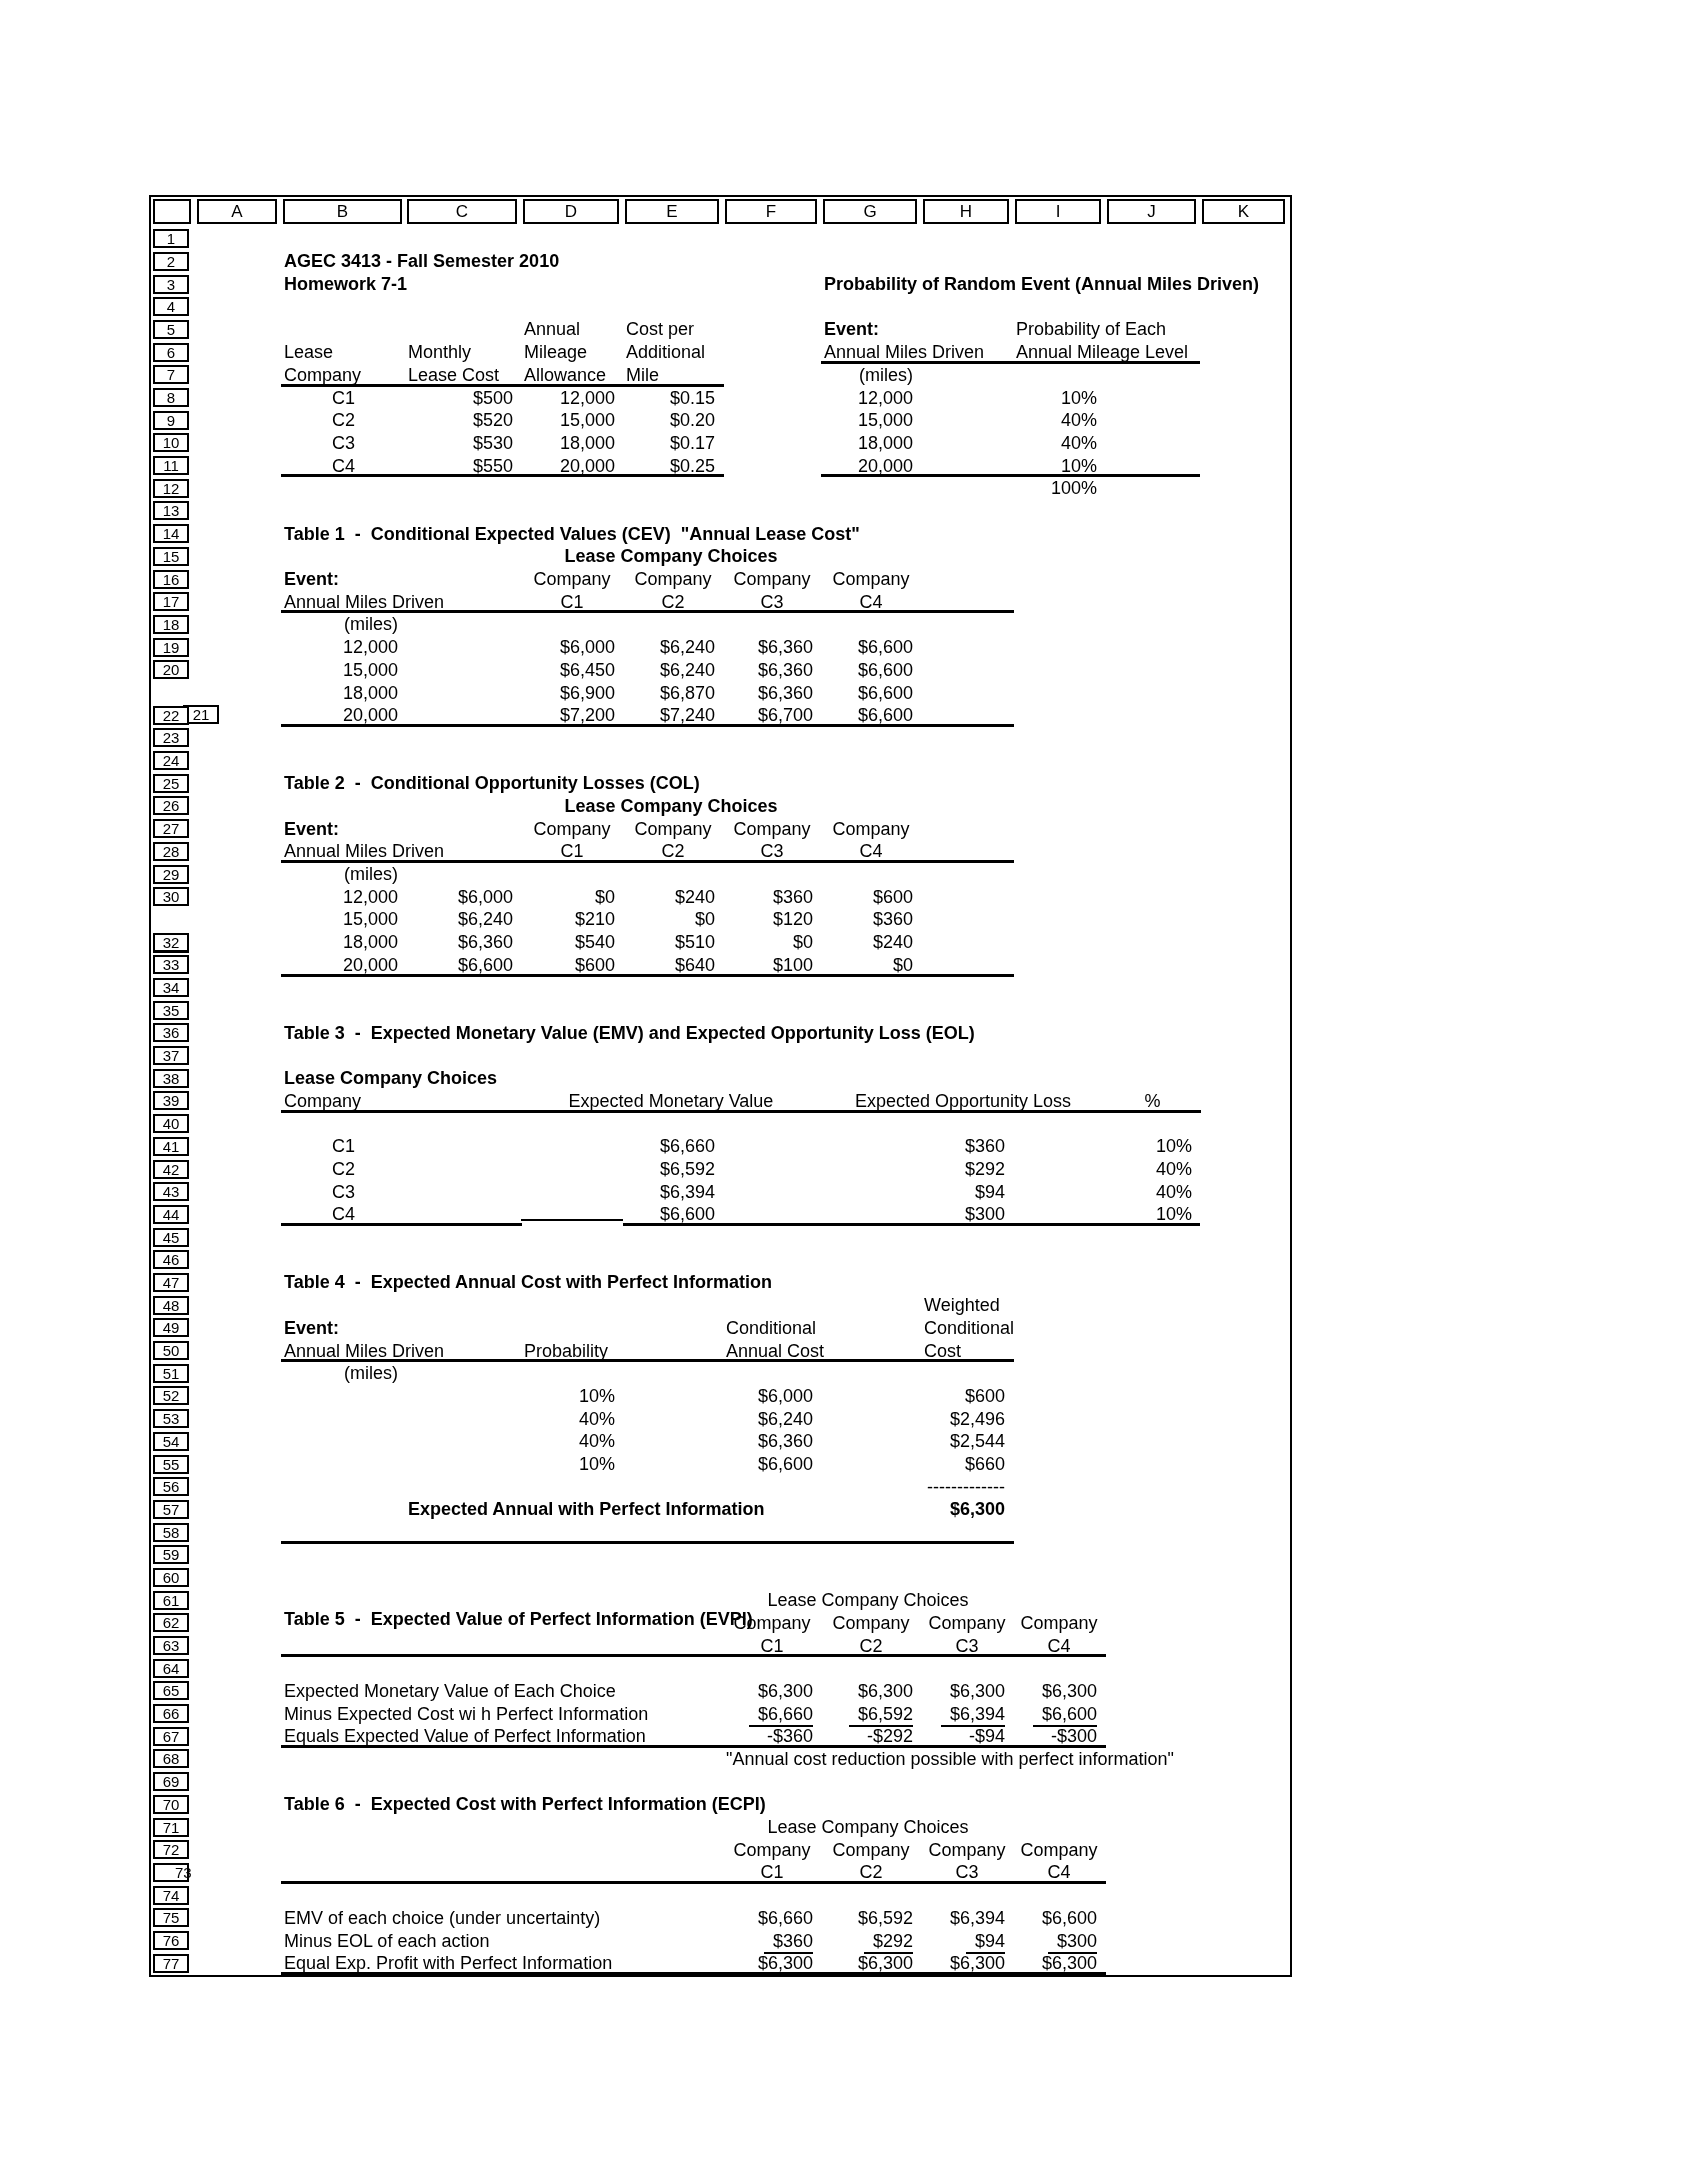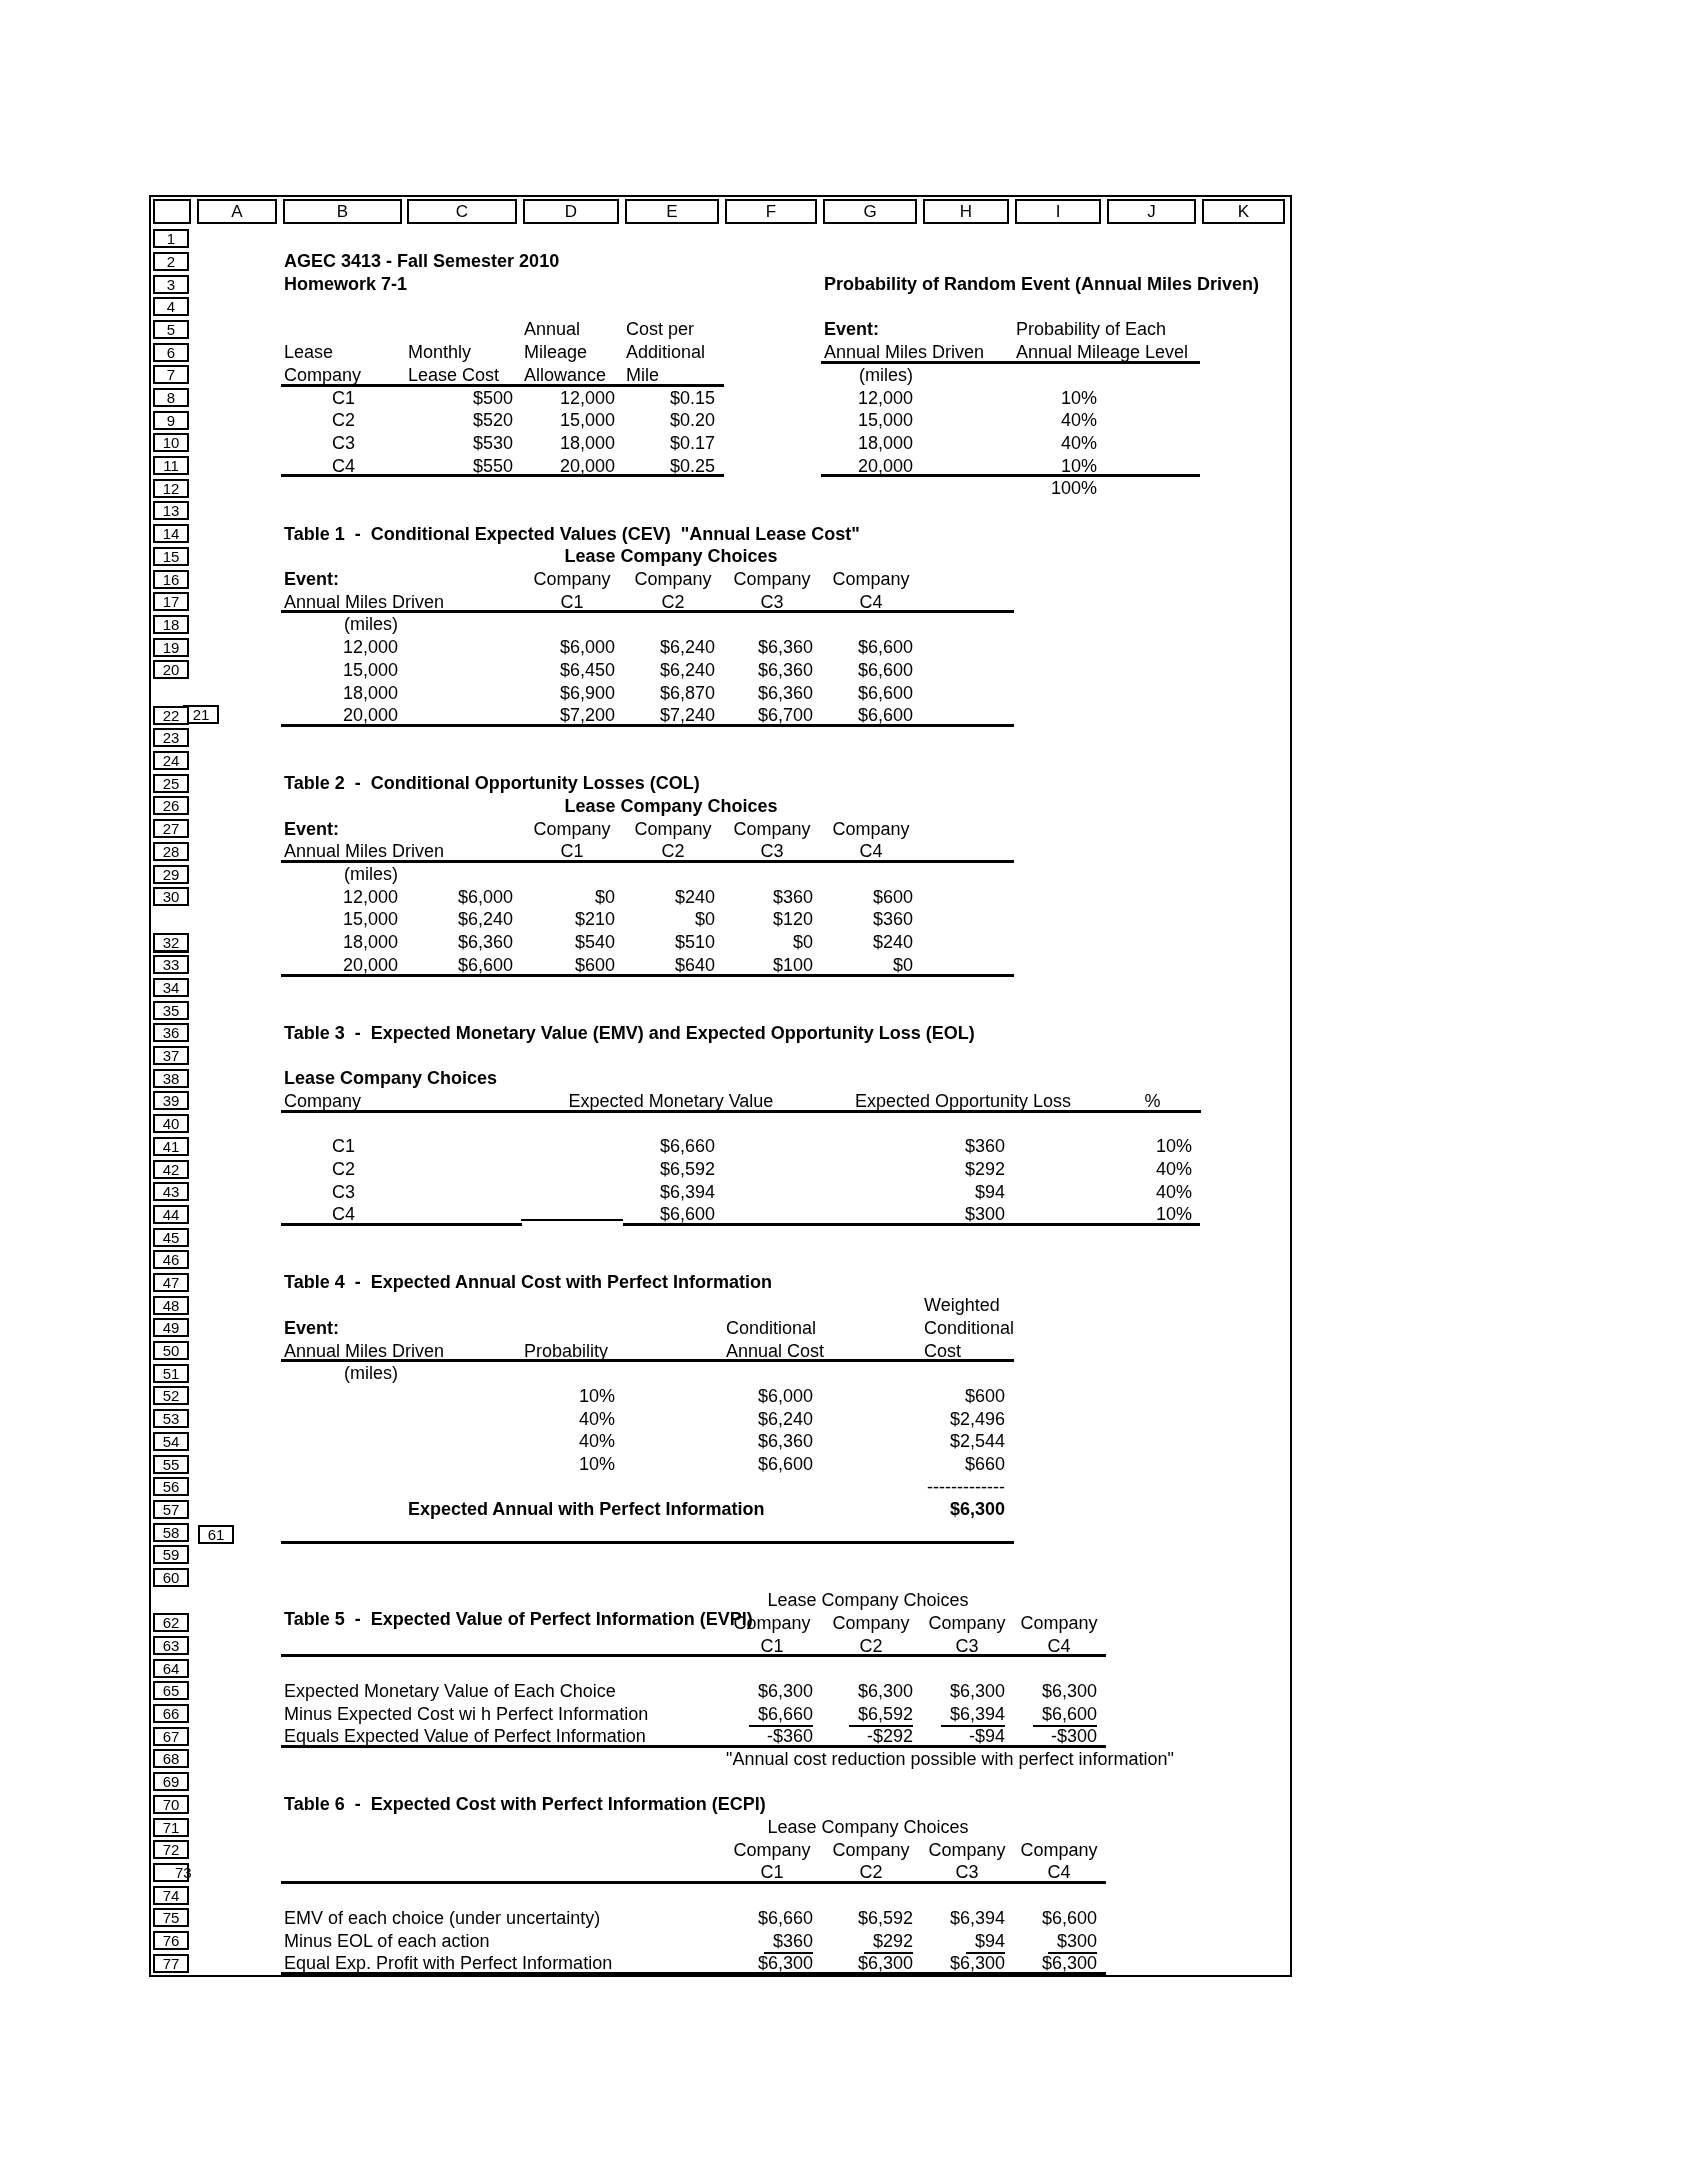--- a/index.html
+++ b/index.html
@@ -93,21 +93,21 @@
         <div class="rowbox" style="left: 2px; top: 1167px; width: 36px; height: 19px; line-height: 15.8px;">51</div>
         <div class="rowbox" style="left: 2px; top: 1189px; width: 36px; height: 19px; line-height: 15.8px;">52</div>
         <div class="rowbox" style="left: 2px; top: 1212px; width: 36px; height: 19px; line-height: 15.8px;">53</div>
         <div class="rowbox" style="left: 2px; top: 1235px; width: 36px; height: 19px; line-height: 15.8px;">54</div>
         <div class="rowbox" style="left: 2px; top: 1258px; width: 36px; height: 19px; line-height: 15.8px;">55</div>
         <div class="rowbox" style="left: 2px; top: 1280px; width: 36px; height: 19px; line-height: 15.8px;">56</div>
         <div class="rowbox" style="left: 2px; top: 1303px; width: 36px; height: 19px; line-height: 15.8px;">57</div>
         <div class="rowbox" style="left: 2px; top: 1326px; width: 36px; height: 19px; line-height: 15.8px;">58</div>
         <div class="rowbox" style="left: 2px; top: 1348px; width: 36px; height: 19px; line-height: 15.8px;">59</div>
         <div class="rowbox" style="left: 2px; top: 1371px; width: 36px; height: 19px; line-height: 15.8px;">60</div>
-        <div class="rowbox" style="left: 2px; top: 1328px; width: 36px; height: 19px; line-height: 15.8px; margin-left: 45px;">61</div>
+        <div class="rowbox" style="left: 2px; top: 1394px; width: 36px; height: 19px; line-height: 15.8px;">61</div>
         <div class="rowbox" style="left: 2px; top: 1416px; width: 36px; height: 19px; line-height: 15.8px;">62</div>
         <div class="rowbox" style="left: 2px; top: 1439px; width: 36px; height: 19px; line-height: 15.8px;">63</div>
         <div class="rowbox" style="left: 2px; top: 1462px; width: 36px; height: 19px; line-height: 15.8px;">64</div>
         <div class="rowbox" style="left: 2px; top: 1484px; width: 36px; height: 19px; line-height: 15.8px;">65</div>
         <div class="rowbox" style="left: 2px; top: 1507px; width: 36px; height: 19px; line-height: 15.8px;">66</div>
         <div class="rowbox" style="left: 2px; top: 1530px; width: 36px; height: 19px; line-height: 15.8px;">67</div>
         <div class="rowbox" style="left: 2px; top: 1552px; width: 36px; height: 19px; line-height: 15.8px;">68</div>
         <div class="rowbox" style="left: 2px; top: 1575px; width: 36px; height: 19px; line-height: 15.8px;">69</div>
         <div class="rowbox" style="left: 2px; top: 1598px; width: 36px; height: 19px; line-height: 15.8px;">70</div>
         <div class="rowbox" style="left: 2px; top: 1621px; width: 36px; height: 19px; line-height: 15.8px;">71</div>

